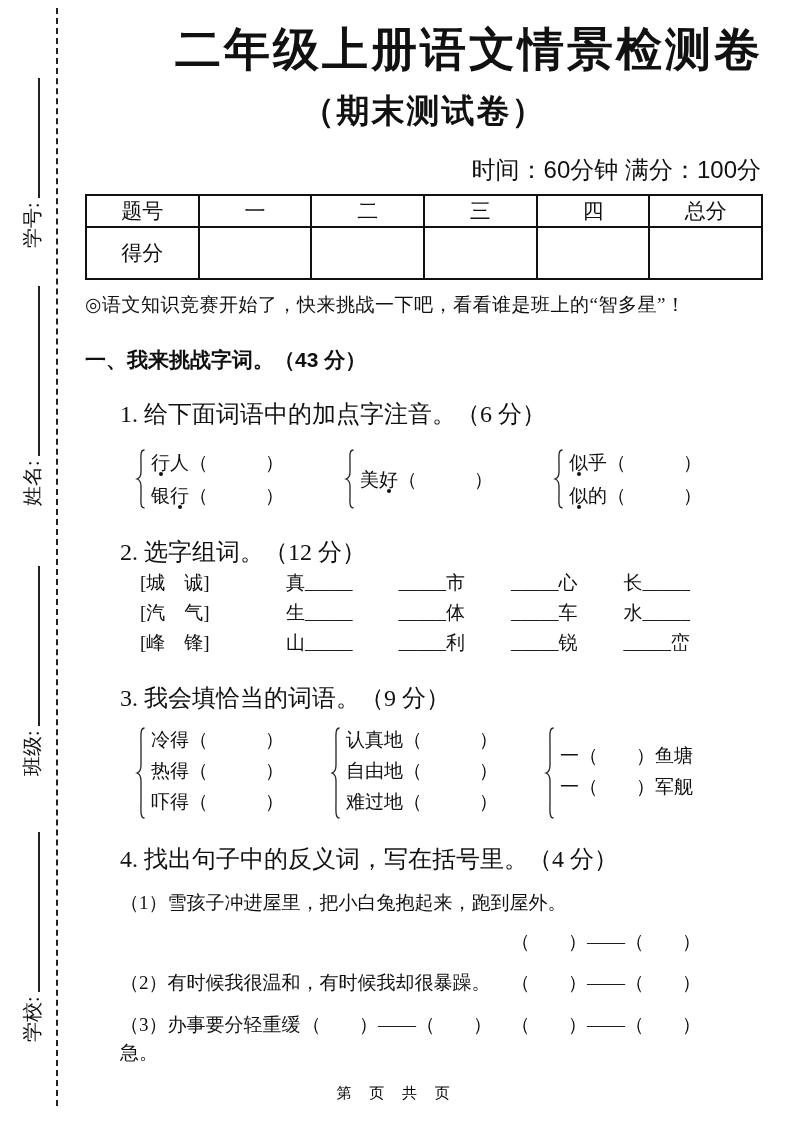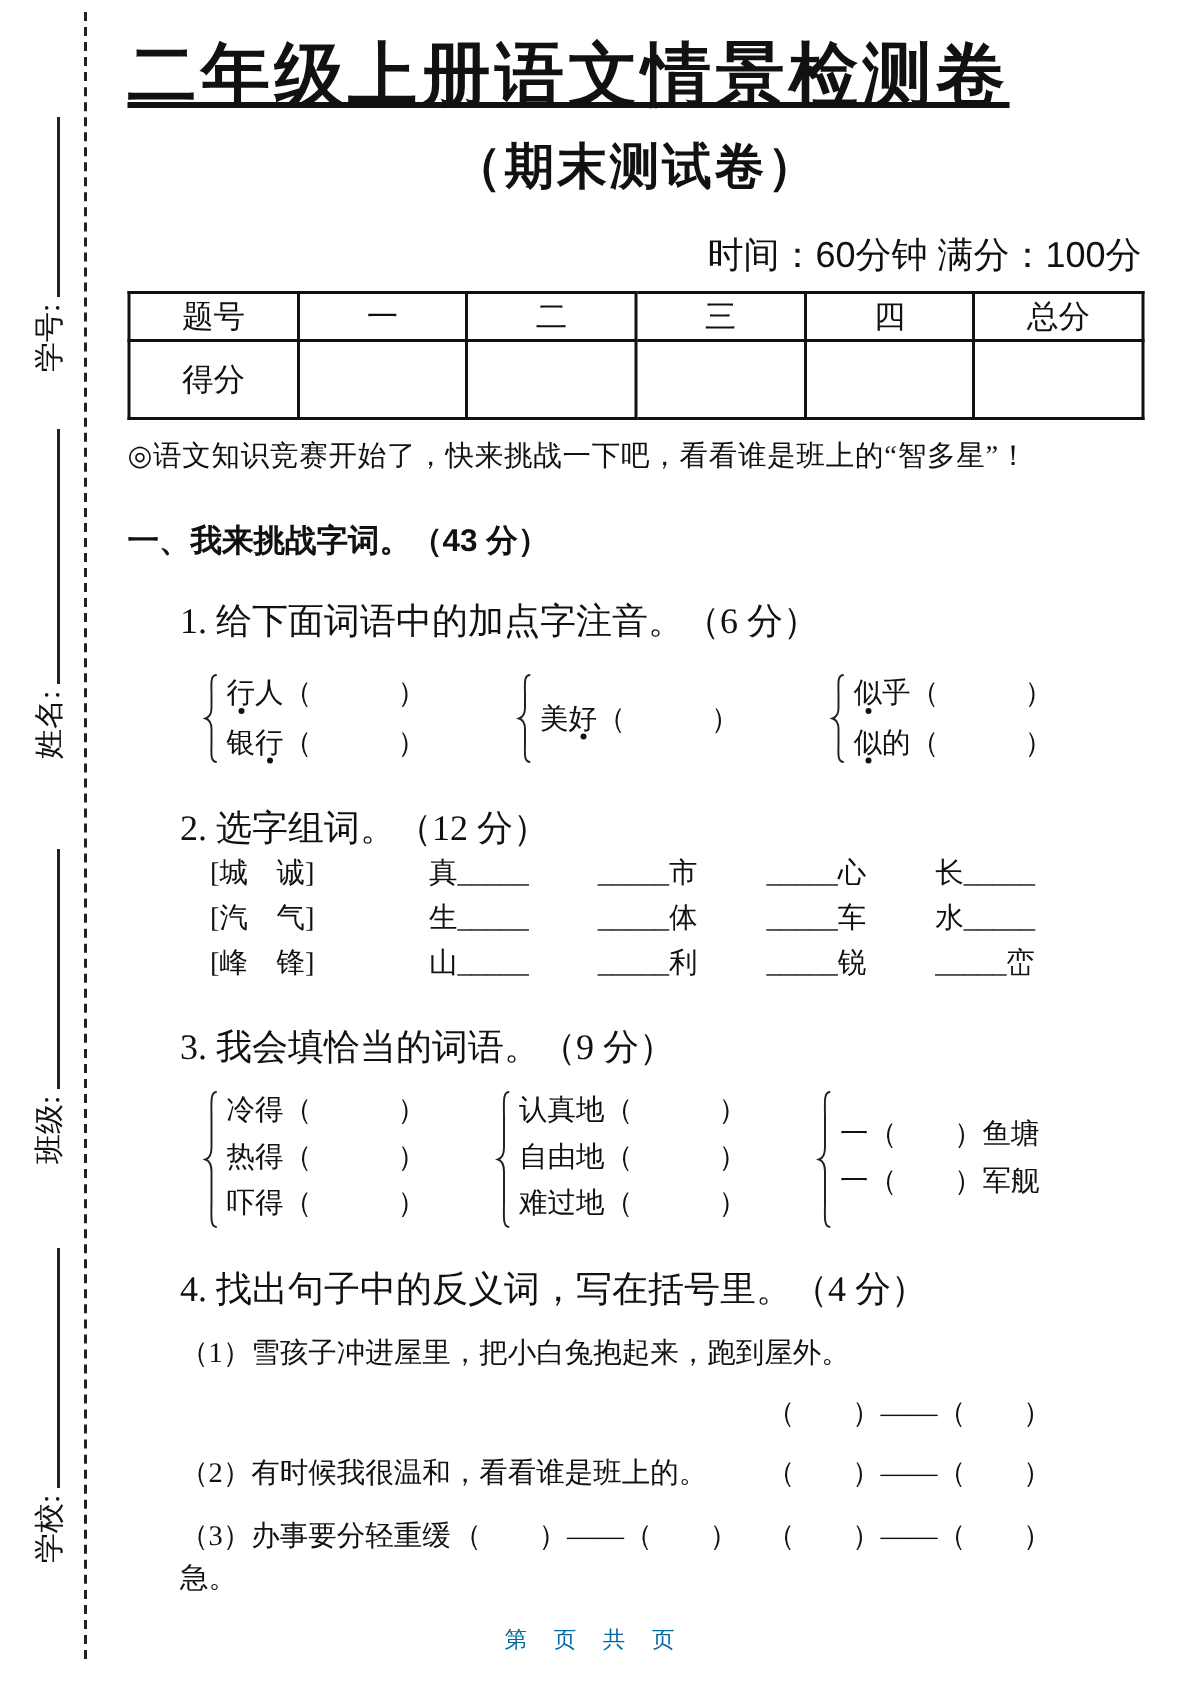--- a/index.html
+++ b/index.html
@@ -26,22 +26,22 @@
     flex:1; border-bottom:2px solid #222;
     margin:0 2px 6px 4px; min-width:40px;
   }
   .f1 { top:248px; width:172px; }
   .f2 { top:506px; width:222px; }
   .f3 { top:776px; width:212px; }
   .f4 { top:1042px; width:212px; }
   
   .main { position:absolute; left:85px; top:18px; width:678px; }
   .title {
-    text-align:left; font-family:"Liberation Sans","DejaVu Sans",sans-serif;
-    font-weight:700; font-size:46px; letter-spacing:3px; line-height:62px;text-decoration:underline;
+    text-align:right; font-family:"Liberation Sans","DejaVu Sans",sans-serif;
+    font-weight:700; font-size:46px; letter-spacing:3px; line-height:62px;
   }
   .subtitle {
     text-align:center; font-family:"Liberation Sans","DejaVu Sans",sans-serif;
     font-weight:700; font-size:33px; letter-spacing:2px; line-height:46px; margin-top:8px;
   }
   .info {
     text-align:right; font-family:"Liberation Sans","DejaVu Sans",sans-serif;
     font-size:24px; margin-top:20px; padding-right:2px;
   }
   table.score { width:100%; border-collapse:collapse; table-layout:fixed; margin-top:8px; }
@@ -74,21 +74,21 @@
   .q2-row { display:flex; gap:46px; margin-left:55px; font-size:19px; line-height:30px; white-space:nowrap; }
   .q2-bracket { min-width:100px; }
   
   .q4-item { margin-left:35px; margin-top:14px; font-size:19px; line-height:28px; }
   .q4-flex { display:flex; justify-content:space-between; padding-right:62px; }
   .q4-answer-line { text-align:right; padding-right:62px; margin-top:12px; font-size:19px; }
   .ans { white-space:nowrap; }
   
   .footer {
     position:absolute; left:0; right:0; top:1084px; text-align:center;
-    color:#0369a1; font-size:15px; letter-spacing:7px;
+    color:#000000; font-size:15px; letter-spacing:7px;
   }
   .brace-icon { flex:0 0 auto; display:block; }
 </style>
 </head>
 <body>
 
 <div class="seal-line"></div>
 
 <div class="seal-field f1">
   <span>学号:</span>
@@ -235,21 +235,21 @@
   <div class="q-label">4. 找出句子中的反义词，写在括号里。（4 分）</div>
 
   <div class="q4-item">
     <span>（1）</span><span>雪孩子冲进屋里，把小白兔抱起来，跑到屋外。</span>
   </div>
   <div class="q4-answer-line">
     <span class="ans">（　　）——（　　）</span>
   </div>
 
   <div class="q4-item q4-flex">
-    <span><span>（2）</span><span>有时候我很温和，看看谁是班上的。</span></span>
+    <span><span>（2）</span><span>有时候我很温和，有时候我却很暴躁。</span></span>
     <span class="ans">（　　）——（　　）</span>
   </div>
 
   <div class="q4-item q4-flex">
     <span><span>（3）</span><span>办事要分轻重缓急。</span></span>
     <span class="ans">（　　）——（　　）　（　　）——（　　）</span>
   </div>
 
 </div>
 

